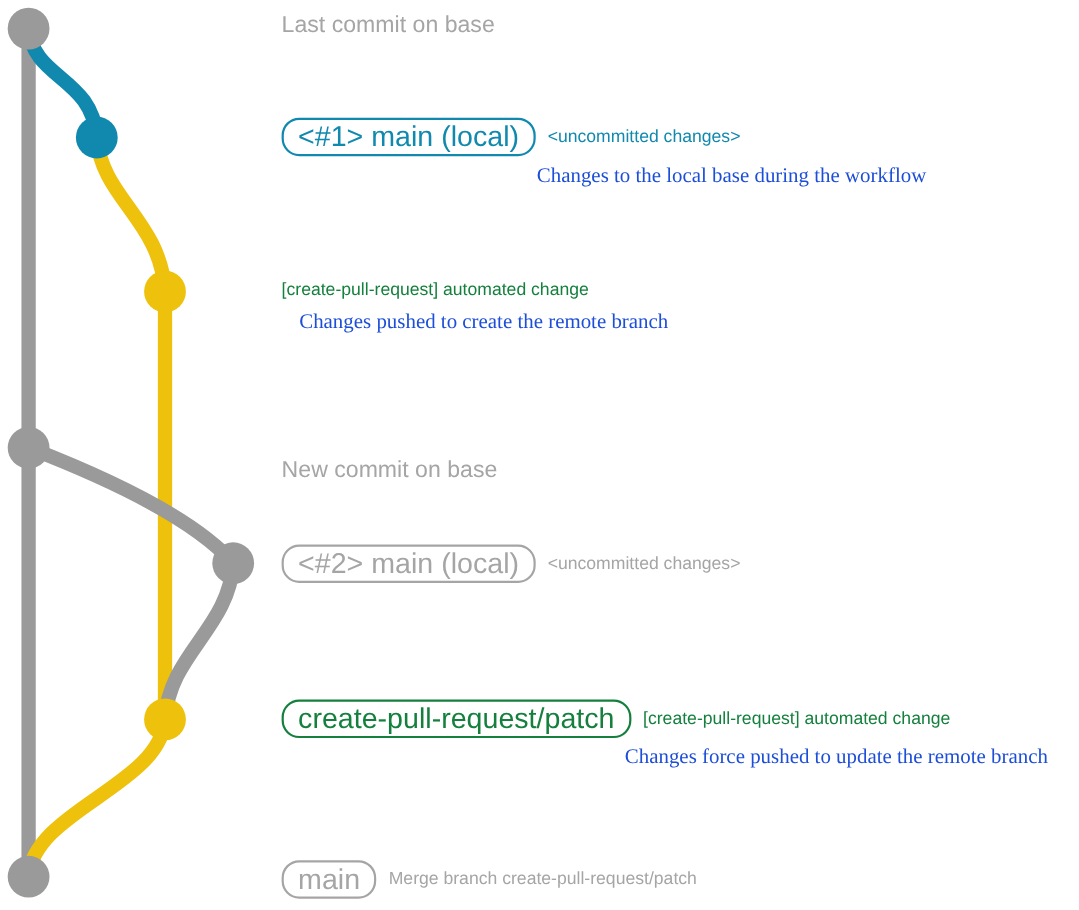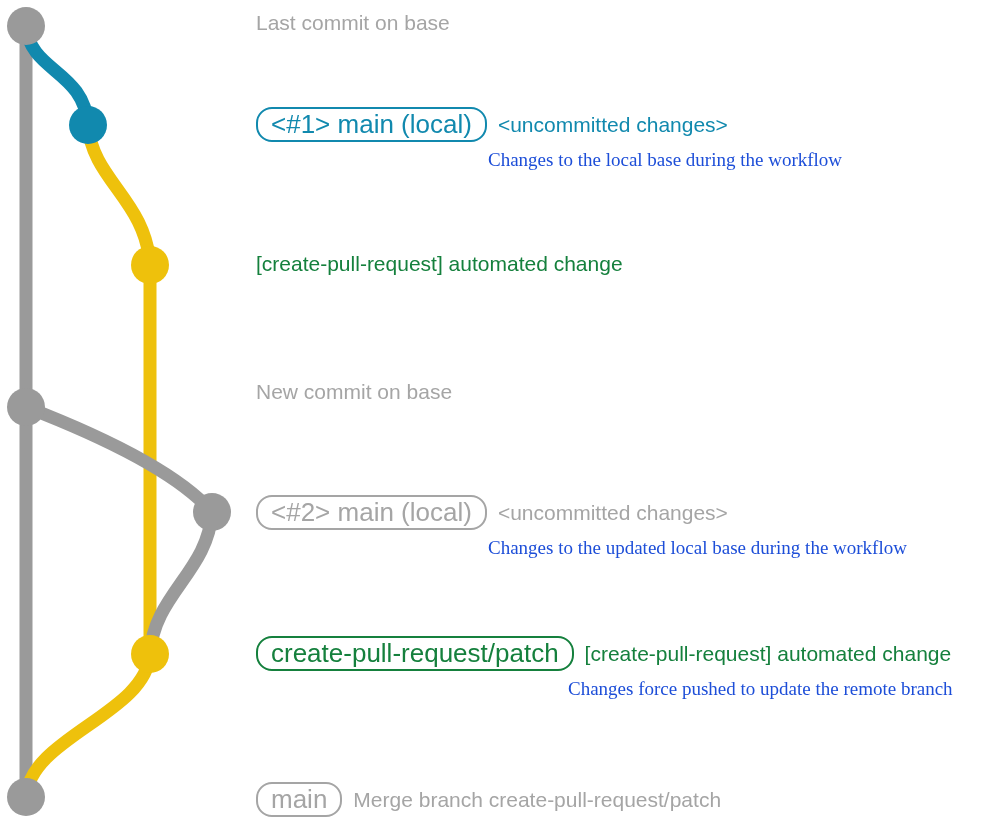--- a/index.html
+++ b/index.html
@@ -36,21 +36,21 @@
     border-radius: 16px;
     padding: 4px 13px 5px 13px;
     font-size: 26px;
     line-height: 22px;
     font-family: "Liberation Sans", sans-serif;
     vertical-align: middle;
     background: #ffffff;
   }
   .subject {
     display: inline-block;
-    font-size: 21px;
+    font-size: 16px;
     line-height: 22px;
     font-family: "Liberation Sans", sans-serif;
     vertical-align: middle;
     margin-left: 11px;
   }
   .heading {
     font-size: 21px;
     line-height: 24px;
     font-family: "Liberation Sans", sans-serif;
     color: #a5a5a5;
@@ -99,29 +99,29 @@
     <span class="heading">Last commit on base</span>
   </div>
 
   <div class="row-block" style="top:107px; left:256px;">
     <span class="pill teal">&lt;#1&gt; main (local)</span><span class="subject teal">&lt;uncommitted changes&gt;</span>
     <span class="desc" style="margin-left:232px;">Changes to the local base during the workflow</span>
   </div>
 
   <div class="row-block" style="top:253px; left:256px;">
     <span class="subject gold" style="margin-left:0;">[create-pull-request] automated change</span>
+    <span class="desc" style="margin-left:16px;">Changes pushed to create the remote branch</span>
   </div>
 
-  <div class="row-block" style="top:380px; left:256px;">
+  <div class="row-block" style="top:416px; left:256px;">
     <span class="heading">New commit on base</span>
   </div>
 
   <div class="row-block" style="top:495px; left:256px;">
     <span class="pill grey">&lt;#2&gt; main (local)</span><span class="subject grey">&lt;uncommitted changes&gt;</span>
-    <span class="desc" style="margin-left:232px;">Changes to the updated local base during the workflow</span>
   </div>
 
   <div class="row-block" style="top:782px; left:256px;">
     <span class="pill grey">main</span><span class="subject grey">Merge branch create-pull-request/patch</span>
   </div>
 
   <div class="row-block" style="top:636px; left:256px;">
     <span class="pill gold">create-pull-request/patch</span><span class="subject gold">[create-pull-request] automated change</span>
     <span class="desc" style="margin-left:312px;">Changes force pushed to update the remote branch</span>
   </div>

